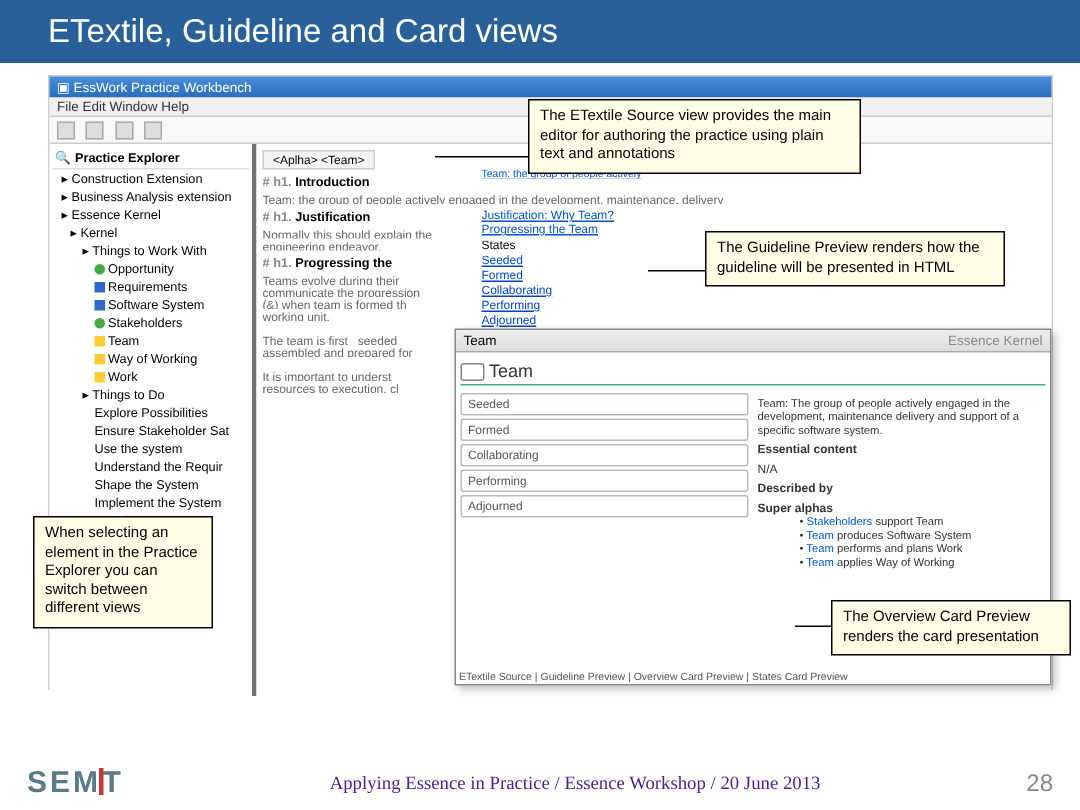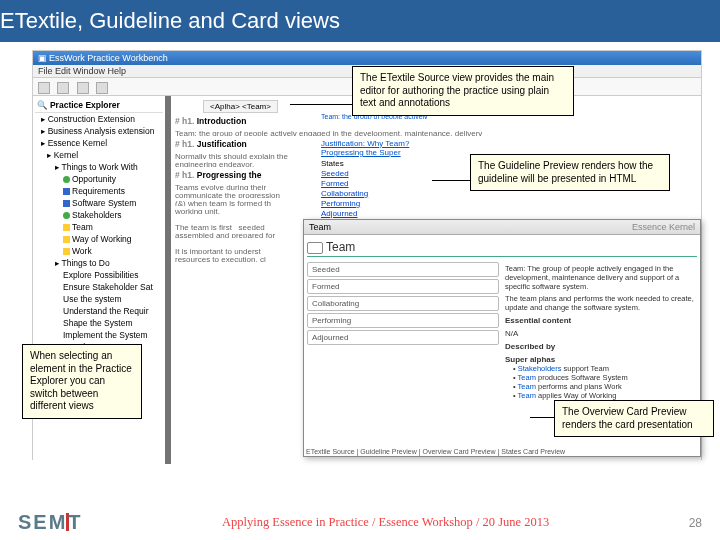--- a/index.html
+++ b/index.html
@@ -1,58 +1,58 @@
 <!DOCTYPE html>
 <html><head>
 <meta charset="utf-8">
 <style>
   * { margin: 0; padding: 0; box-sizing: border-box; }
   body { width: 720px; height: 540px; font-family: Arial, sans-serif; position: relative; background: #fff; overflow: hidden; }
-  .title-bar { background: #2a6099; color: #fff; padding: 8px 0; font-size: 22px; font-weight: 300; font-family: 'Trebuchet MS', Arial, sans-serif; }
+  .title-bar { background: #2a6099; color: #fff; padding: 8px 32px; font-size: 22px; font-weight: 300; font-family: 'Trebuchet MS', Arial, sans-serif; }
   .content { position: relative; width: 100%; height: 440px; }
   .screenshot-area { position: absolute; top: 8px; left: 32px; right: 18px; height: 410px; background: #f4f4f4; border: 1px solid #ccc; }
   .callout { position: absolute; background: #ffffe8; border: 1px solid #000; padding: 5px 7px; font-size: 10px; line-height: 1.25; color: #000; z-index: 20; }
   .callout-line { position: absolute; background: #000; z-index: 15; }
   .footer { position: absolute; bottom: 6px; left: 0; right: 0; display: flex; align-items: center; padding: 0 18px; }
-  .footer-mid { flex: 1; text-align: center; color: #ef4444; font-size: 12.5px; font-family: 'Times New Roman', serif; }
-  .footer-num { color: #888; font-size: 12px; }
+  .footer-mid { flex: 1; text-align: center; color: #4c1d95; font-size: 12.5px; font-family: 'Times New Roman', serif; }
+  .footer-num { color: #888; font-size: 16px; }
   .logo { font-size: 20px; font-weight: 700; color: #5a7a8a; letter-spacing: 2px; font-family: 'Arial Narrow', Arial, sans-serif; }
   .logo .bar { display: inline-block; width: 3px; height: 18px; background: #c33; vertical-align: -2px; margin: 0 -1px; }
   
   .win-titlebar { background: linear-gradient(#4a8edb,#2a6ebb); color: #fff; font-size: 9px; padding: 2px 5px; }
   .win-menu { background: #f0f0f0; font-size: 9px; padding: 1px 5px; color: #333; border-bottom: 1px solid #ccc; }
   .win-toolbar { background: #f8f8f8; height: 18px; border-bottom: 1px solid #ccc; padding: 2px 5px; }
   .win-toolbar .ico { display: inline-block; width: 12px; height: 12px; background: #ddd; margin-right: 3px; border: 1px solid #aaa; }
   .win-body { display: flex; height: calc(100% - 40px); }
-  .explorer { width: 138px; background: #fff; border-right: 6px solid #737373; font-size: 8.5px; padding: 2px; overflow: hidden; }
+  .explorer { width: 138px; background: #fff; border-right: 3px solid #737373; font-size: 8.5px; padding: 2px; overflow: hidden; }
   .explorer-title { font-weight: bold; padding: 2px; border-bottom: 1px solid #ddd; }
   .tree-item { padding: 1px 0 1px 6px; white-space: nowrap; }
   .tree-item.l1 { padding-left: 12px; }
   .tree-item.l2 { padding-left: 20px; }
   .tree-item.l3 { padding-left: 28px; }
   .tree-item .ico { display: inline-block; width: 7px; height: 7px; margin-right: 2px; vertical-align: middle; }
   .ico-green { background: #4a4; border-radius: 50%; }
   .ico-yellow { background: #fc3; }
   .ico-blue { background: #36c; }
   .editor { flex: 1; background: #fff; font-size: 8px; padding: 4px; position: relative; }
-  .editor-tab { background: #f4f4f4; border: 1px solid #ccc; padding: 1px 6px; display: inline-block; font-size: 8px; margin-left: 28px; }
+  .editor-tab { background: #f4f4f4; border: 1px solid #ccc; padding: 1px 6px; display: inline-block; font-size: 8px; }
   .ed-h { color: #000; font-weight: bold; margin: 3px 0; font-size: 8.5px; }
   .ed-h .pre { color: #888; }
   .ed-line { color: #666; height: 7px; overflow: hidden; margin: 1px 0; }
   .ed-link { color: #04c; text-decoration: underline; margin: 1px 0; }
   .preview-win { position: absolute; background: #fff; border: 1px solid #888; box-shadow: 2px 2px 6px rgba(0,0,0,0.3); font-size: 8px; z-index: 10; }
   .preview-hdr { background: linear-gradient(#eee,#ddd); padding: 2px 5px; font-size: 9px; border-bottom: 1px solid #aaa; }
   .preview-body { padding: 4px; }
   .team-card { padding: 3px; }
   .team-title { font-size: 12px; color: #333; padding: 2px 0; border-bottom: 1px solid #4a8; }
   .team-title .cico { display: inline-block; width: 16px; height: 12px; border: 1px solid #888; border-radius: 2px; margin-right: 3px; vertical-align: middle; }
   .card-section { font-size: 8px; color: #333; margin-top: 4px; }
   .card-section b { font-weight: bold; }
   .card-row { border: 1px solid #bbb; padding: 2px 4px; margin: 2px 0; font-size: 8px; color: #555; border-radius: 2px; }
-  .mini-bullet { color: #333; font-size: 7.5px; padding-left: 8px; }
+  .mini-bullet { color: #333; font-size: 7.5px; padding-left: 8px; margin-left: 20px; }
   .mini-bullet .blue { color: #05c; }
 </style>
 </head>
 <body>
 
 <div class="title-bar">ETextile, Guideline and Card views</div>
 
 <div class="content">
   <div class="screenshot-area">
     <div class="win-titlebar">▣ <span>EssWork Practice Workbench</span></div>
@@ -105,21 +105,21 @@
         <div class="ed-line">working unit.</div>
         <div class="ed-line">&nbsp;</div>
         <div class="ed-line">The team is first _seeded_</div>
         <div class="ed-line">assembled and prepared for</div>
         <div class="ed-line">&nbsp;</div>
         <div class="ed-line">It is important to underst</div>
         <div class="ed-line">resources to execution, cl</div>
         <div style="position:absolute; left:150px; top:16px; width:110px;">
           <div class="ed-link" style="color:#05c;font-size:7px;height:6px;overflow:hidden">Team: the group of people actively engaged in the development, maintenance, delivery</div>
           <div style="color:#05c;font-size:8px;text-decoration:underline;margin-top:20px">Justification: Why Team?</div>
-          <div style="color:#05c;font-size:8px;text-decoration:underline">Progressing the Super</div>
+          <div style="color:#05c;font-size:8px;text-decoration:underline">Progressing the Team</div>
           <div style="font-size:8px;margin-top:2px">States</div>
           <div id="states">
               <div class="ed-link" style="font-size: 8px;">Seeded</div>
               <div class="ed-link" style="font-size: 8px;">Formed</div>
               <div class="ed-link" style="font-size: 8px;">Collaborating</div>
               <div class="ed-link" style="font-size: 8px;">Performing</div>
               <div class="ed-link" style="font-size: 8px;">Adjourned</div>
             </div>
           <div style="font-size:8px;margin-top:3px">Essential content</div>
           <div id="clinks">
@@ -146,21 +146,20 @@
             <div id="cardrows">
                 <div class="card-row">Seeded</div>
                 <div class="card-row">Formed</div>
                 <div class="card-row">Collaborating</div>
                 <div class="card-row">Performing</div>
                 <div class="card-row">Adjourned</div>
               </div>
           </div>
           <div style="width:50%;">
             <div class="card-section" style="font-size:7.5px">Team: The group of people actively engaged in the development, maintenance delivery and support of a specific software system.</div>
-            <div class="card-section" style="font-size:7.5px;margin-top:3px">The team plans and performs the work needed to create, update and change the software system.</div>
             <div class="card-section"><b>Essential content</b></div>
             <div class="card-section">N/A</div>
             <div class="card-section"><b>Described by</b></div>
             <div class="card-section"><b>Super alphas</b></div>
             <div id="bullets">
                 <div class="mini-bullet">• <span class="blue">Stakeholders</span> support Team</div>
                 <div class="mini-bullet">• <span class="blue">Team</span> produces Software System</div>
                 <div class="mini-bullet">• <span class="blue">Team</span> performs and plans Work</div>
                 <div class="mini-bullet">• <span class="blue">Team</span> applies Way of Working</div>
               </div>

